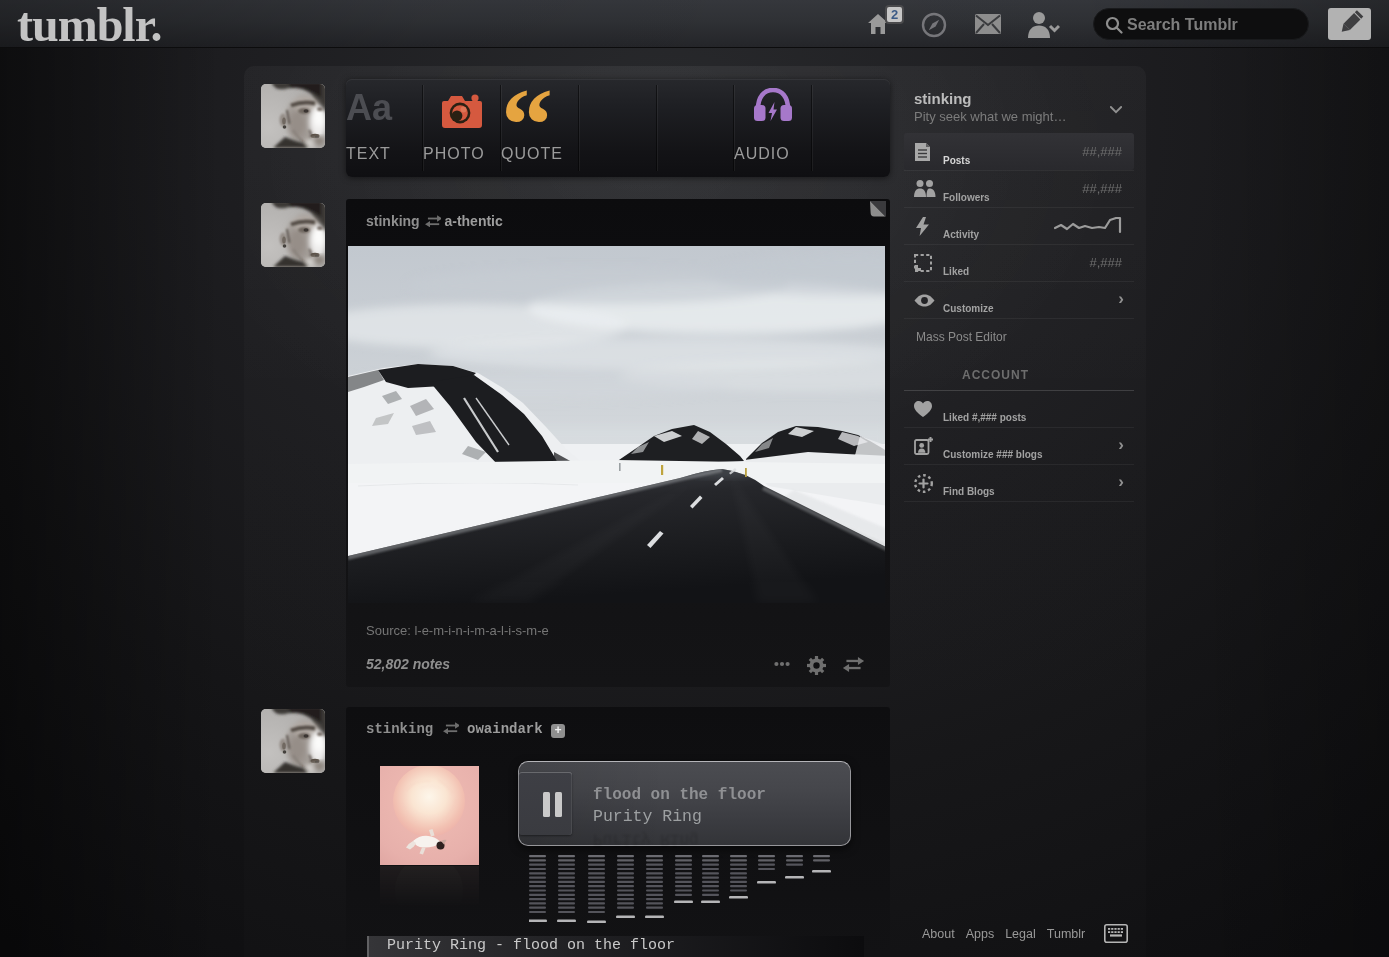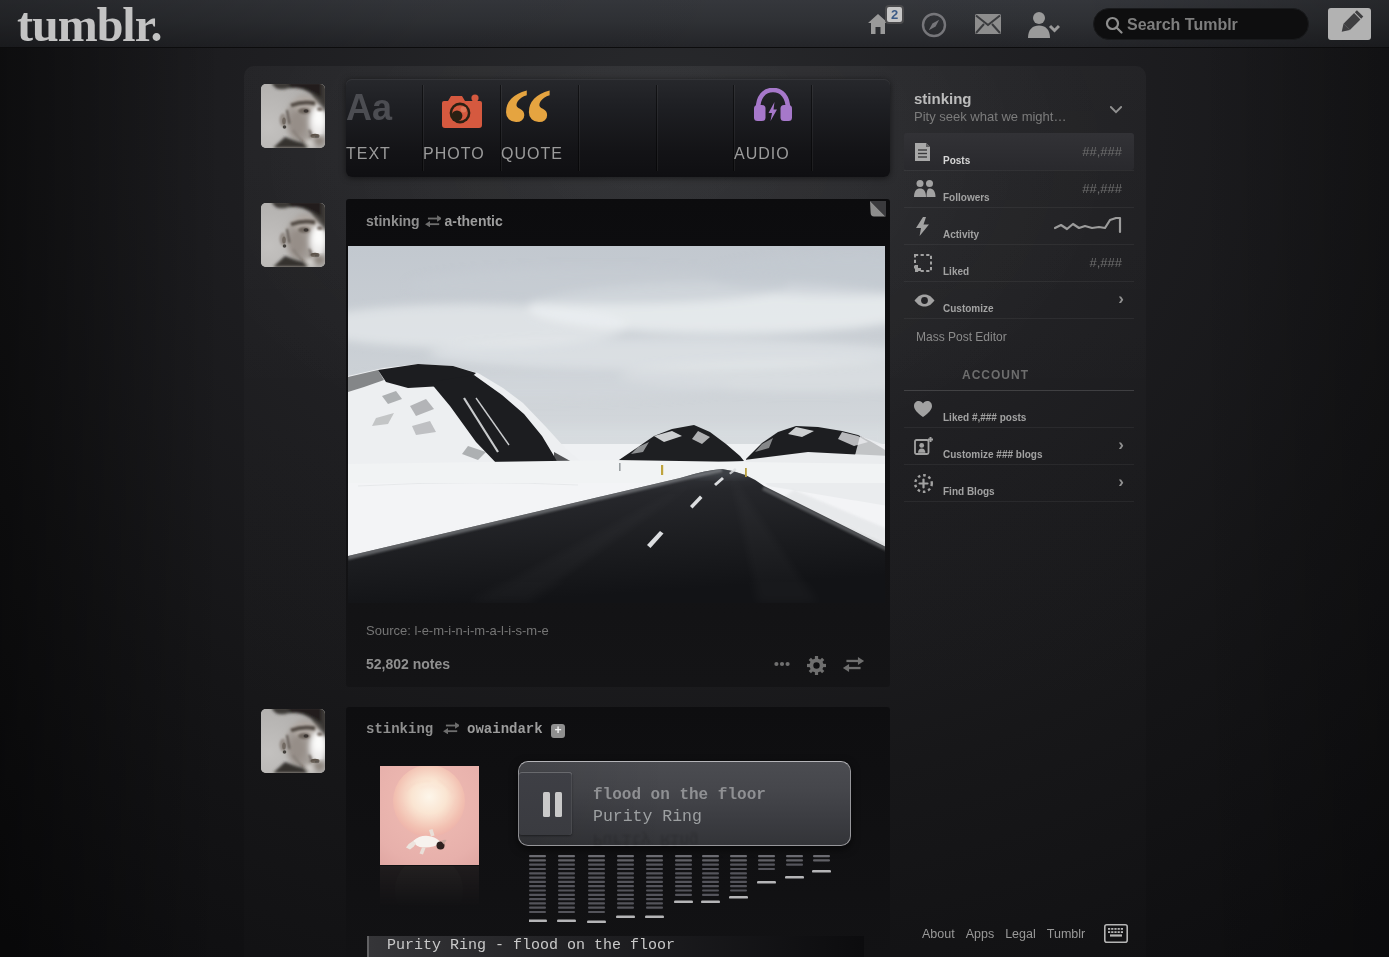--- a/index.html
+++ b/index.html
@@ -43,21 +43,21 @@
     box-shadow:-1px 0 0 rgba(0,0,0,0.5); }
 
   
   #post1 { position:absolute; left:346px; top:199px; width:544px; height:488px;
     background:linear-gradient(180deg,#0c0c0e 0%, #101012 40%, #141416 100%); border-radius:3px; }
   .phead { position:absolute; left:20px; top:14px; font-size:14px; font-weight:bold; color:#8f8f8f; }
   .phead .to { color:#9d9d9d; }
   #fold { position:absolute; right:4px; top:2px; width:16px; height:16px; }
   #photo { position:absolute; left:2px; top:47px; width:537px; height:357px; overflow:hidden; }
   #src { position:absolute; left:20px; top:424px; font-size:13px; color:#757575; }
-  #notes { position:absolute; left:20px; top:457px; font-size:14px; font-weight:bold; color:#8f8f8f; }
+  #notes { position:absolute; left:20px; top:457px; font-size:14px; font-weight:bold; color:#8f8f8f;font-style:italic; }
   #p1icons { position:absolute; left:0; top:0; width:544px; height:488px; }
 
   
   #post2 { position:absolute; left:346px; top:707px; width:544px; height:250px;
     background:linear-gradient(180deg,#0e0e10 0%, #121214 100%); border-radius:3px 3px 0 0;font-family:Liberation Mono, monospace; }
   #album { position:absolute; left:34px; top:59px; width:99px; height:99px; }
   #albumref { position:absolute; left:34px; top:159px; width:99px; height:60px;
     transform:scaleY(-1); opacity:0.22; filter:brightness(0.5);
     -webkit-mask-image:linear-gradient(180deg, transparent 30%, rgba(0,0,0,0.8) 100%); }
   #player { position:absolute; left:172px; top:54px; width:333px; height:85px; border-radius:10px;

